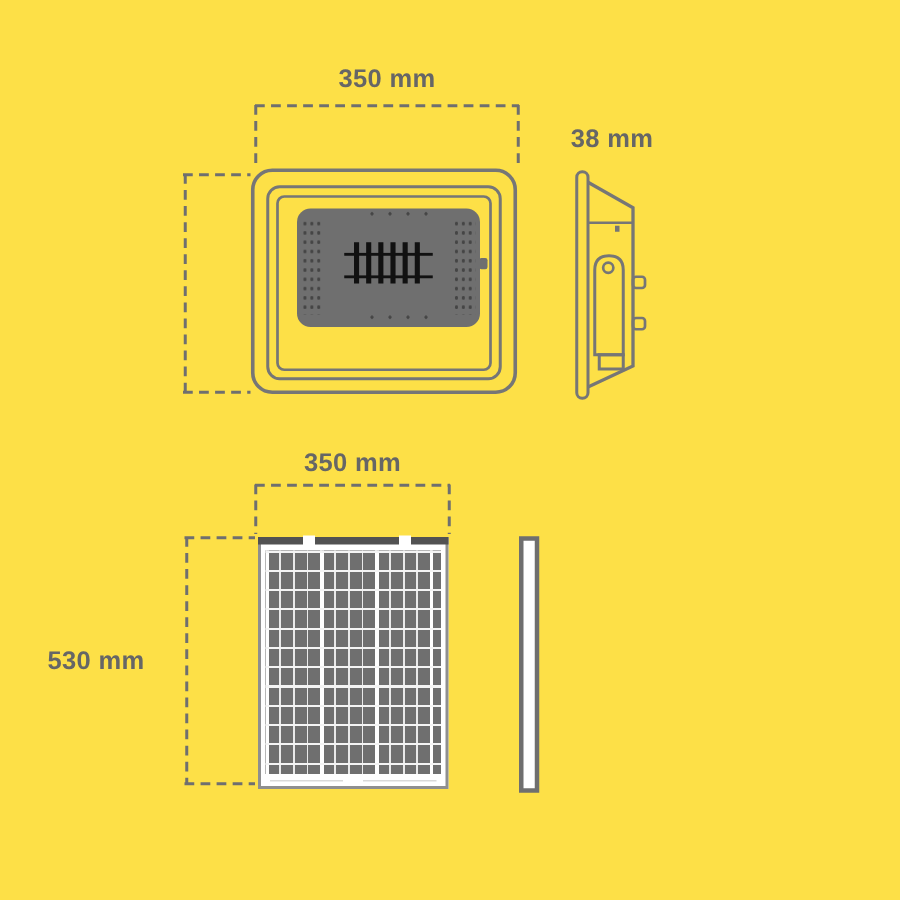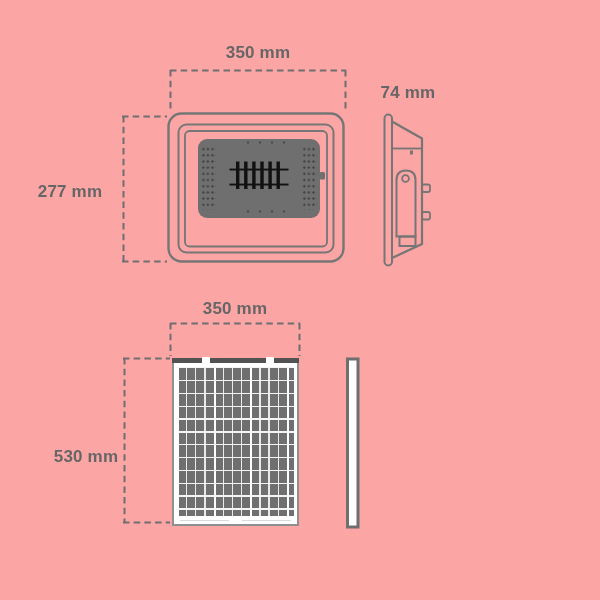--- a/index.html
+++ b/index.html
@@ -1,17 +1,17 @@
 <!DOCTYPE html>
 <html><head>
 <meta charset="utf-8">
 <style>
   html,body{margin:0;padding:0;background:#fff;}
   .stage{
-    position:relative;width:600px;height:600px;background:#fca5a5;overflow:hidden;
+    position:relative;width:600px;height:600px;background:#fde047;overflow:hidden;
     font-family:"Liberation Sans", sans-serif;
   }
   svg.draw{position:absolute;left:0;top:0;}
   .dim{
     position:absolute;width:120px;text-align:center;
     font-size:17px;font-weight:700;color:#666;line-height:18px;
     letter-spacing:.2px;white-space:nowrap;
   }
   
   .panel-front{
@@ -113,17 +113,16 @@
 
   <div class="panel-front">
     <div class="panel-top-bar"></div>
     <div class="panel-notch" style="left:28px;top:-3px;width:8px;height:7px;"></div>
     <div class="panel-notch" style="left:92px;top:-3px;width:8px;height:7px;"></div>
     <div class="cells"></div>
     <div class="panel-bottom-line"></div>
   </div>
 
   <div class="dim" style="left:198px;top:44px;">350 mm</div>
-  <div class="dim" style="left:348px;top:84px;">74 mm</div>
-  <div class="dim" style="left:10px;top:183px;">277 mm</div>
+  <div class="dim" style="left:348px;top:84px;">38 mm</div>
   <div class="dim" style="left:175px;top:300px;">350 mm</div>
-  <div class="dim" style="left:26px;top:432px;margin-top:16px;">530 mm</div>
+  <div class="dim" style="left:4px;top:432px;">530 mm</div>
 </div>
 
 </body></html>

